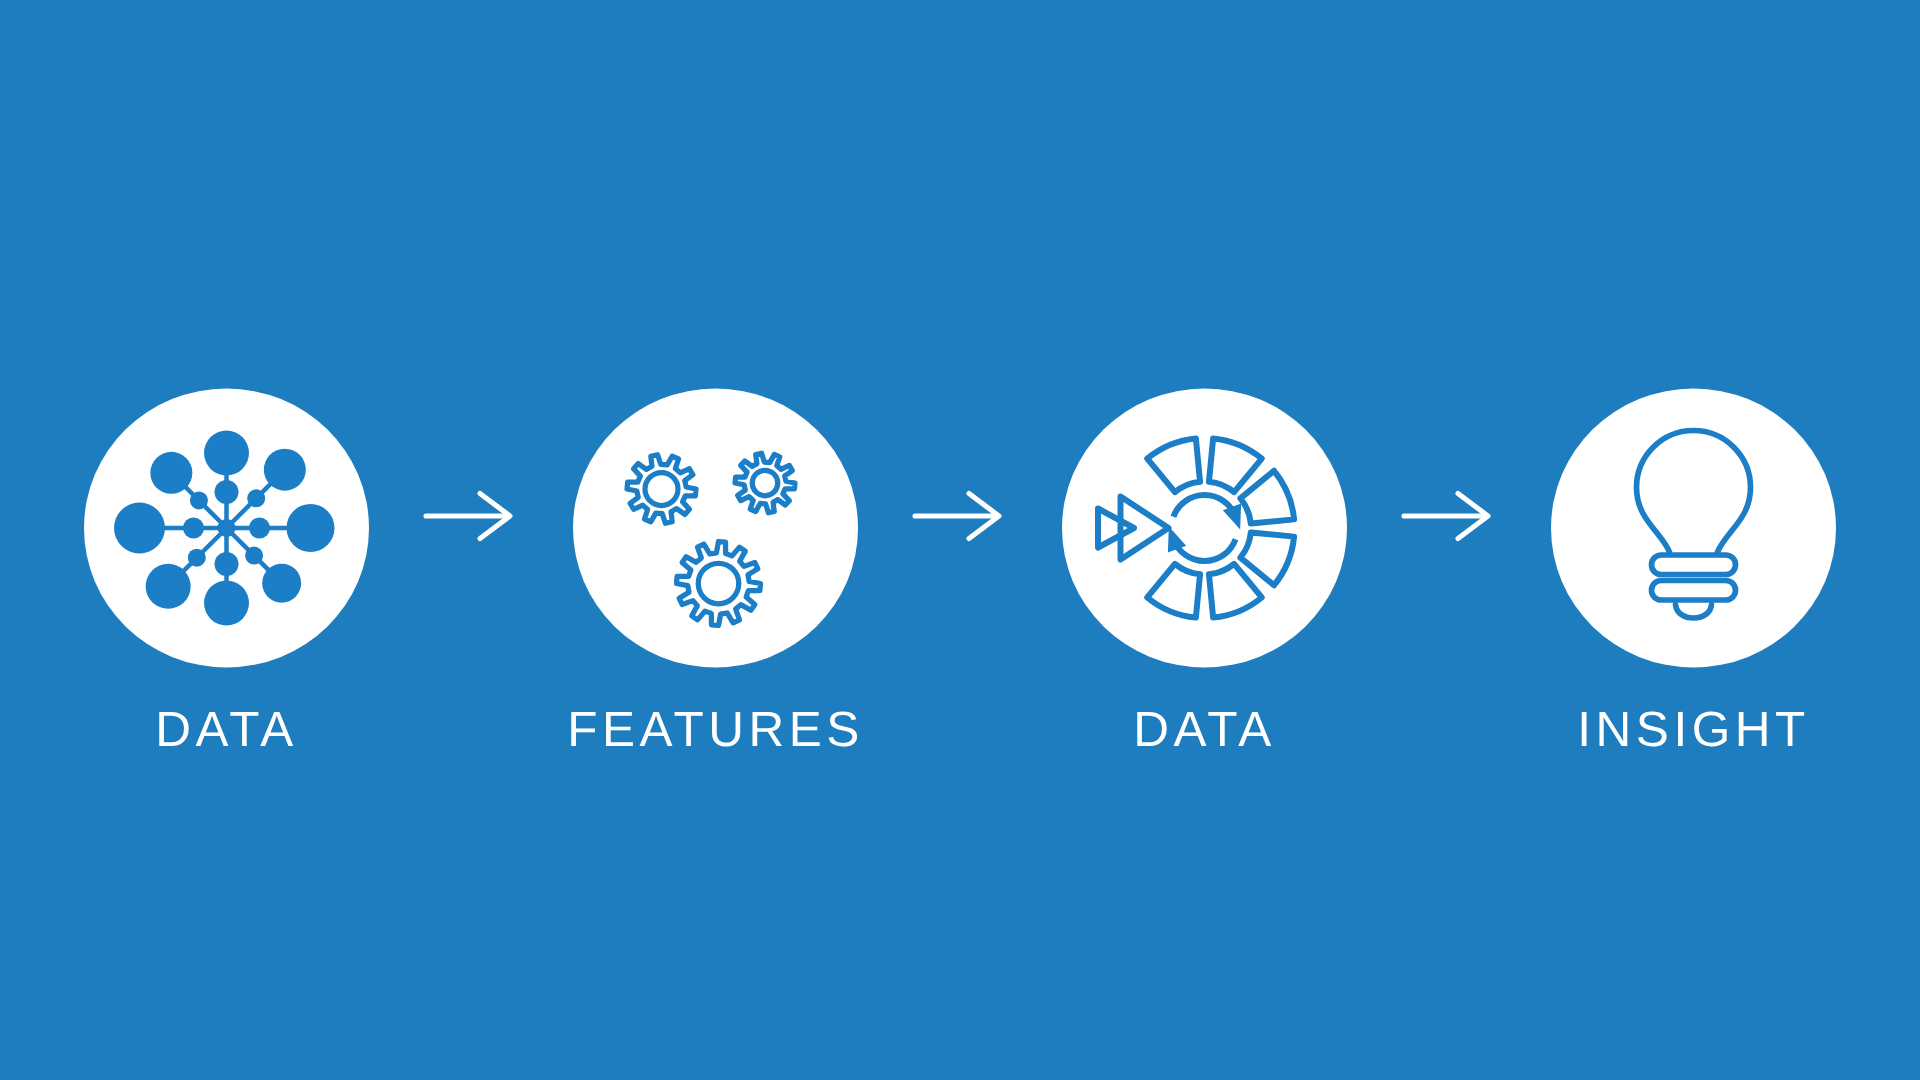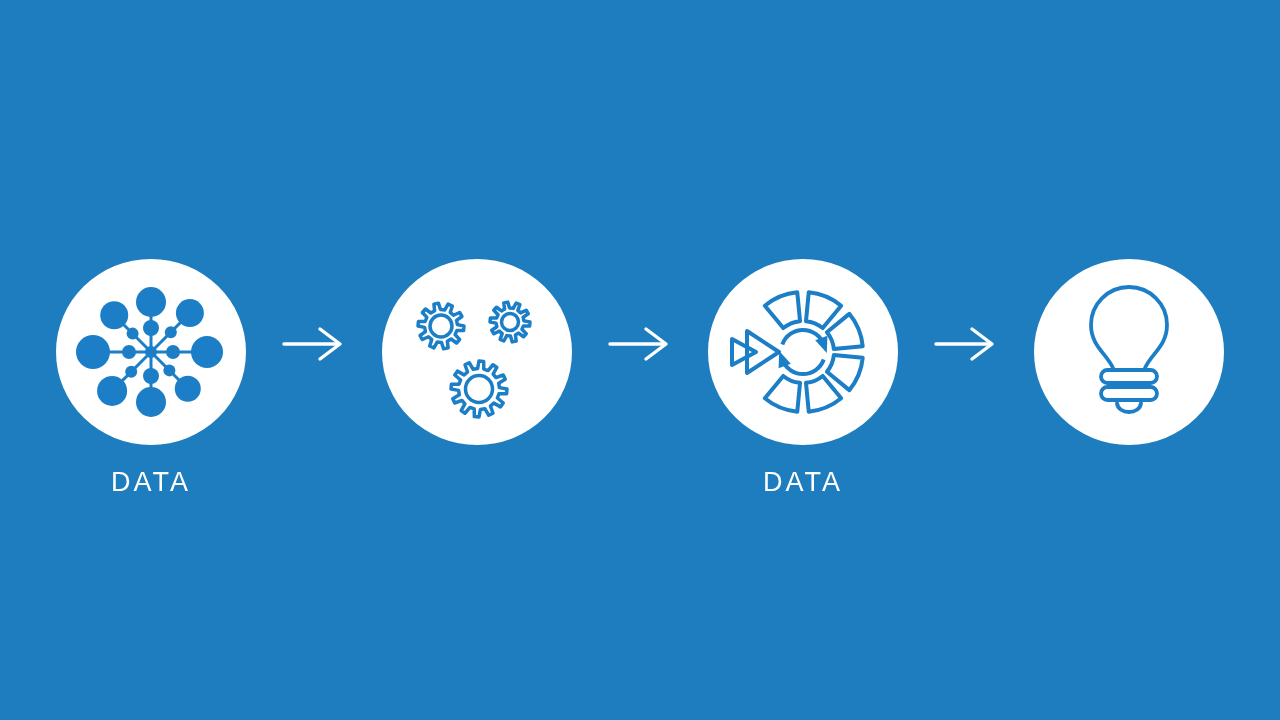--- a/index.html
+++ b/index.html
@@ -37,21 +37,21 @@
     align-items: center;
     justify-content: center;
     color: var(--accent, #1c7ec6);
   }
   .icon-holder, .icon-holder svg {
     display: block;
   }
   .step-label {
     margin-top: 22px;
     color: #ffffff;
-    font-size: 27px;
+    font-size: 33px;
     font-weight: 400;
     letter-spacing: 3px;
     text-align: center;
     white-space: nowrap;
   }
   .arrowbox {
     width: 64px;
     margin: 0 36px;
     padding-top: 67px;
     flex: 0 0 auto;
@@ -118,20 +118,21 @@
               <path d="M-13.00,-26.00 L-13.46,-21.41 L-20.16,-21.40 L-21.90,-17.42 L-17.39,-12.48 L-20.47,-9.04 L-25.89,-12.96 L-29.64,-10.78 L-28.89,-4.13 L-33.40,-3.15 L-35.48,-9.51 L-39.80,-9.94 L-43.11,-4.13 L-47.33,-5.99 L-45.27,-12.35 L-48.51,-15.24 L-54.61,-12.48 L-56.93,-16.47 L-51.52,-20.41 L-52.44,-24.65 L-59.00,-26.00 L-58.54,-30.59 L-51.84,-30.60 L-50.10,-34.58 L-54.61,-39.52 L-51.53,-42.96 L-46.11,-39.04 L-42.36,-41.22 L-43.11,-47.87 L-38.60,-48.85 L-36.52,-42.49 L-32.20,-42.06 L-28.89,-47.87 L-24.67,-46.01 L-26.73,-39.65 L-23.49,-36.76 L-17.39,-39.52 L-15.07,-35.53 L-20.48,-31.59 L-19.56,-27.35 Z"></path>
               <circle cx="-36" cy="-26" r="11"></circle>
               <path d="M53.00,-30.00 L52.60,-26.01 L46.44,-26.09 L44.96,-22.72 L49.18,-18.24 L46.51,-15.25 L41.58,-18.94 L38.40,-17.08 L39.18,-10.98 L35.26,-10.13 L33.44,-16.01 L29.77,-16.38 L26.82,-10.98 L23.15,-12.60 L25.13,-18.42 L22.38,-20.87 L16.82,-18.24 L14.80,-21.71 L19.83,-25.26 L19.05,-28.86 L13.00,-30.00 L13.40,-33.99 L19.56,-33.91 L21.04,-37.28 L16.82,-41.76 L19.49,-44.75 L24.42,-41.06 L27.60,-42.92 L26.82,-49.02 L30.74,-49.87 L32.56,-43.99 L36.23,-43.62 L39.18,-49.02 L42.85,-47.40 L40.87,-41.58 L43.62,-39.13 L49.18,-41.76 L51.20,-38.29 L46.17,-34.74 L46.95,-31.14 Z"></path>
               <circle cx="33" cy="-30" r="8.5"></circle>
               <path d="M30.00,37.00 L29.61,41.67 L21.93,41.79 L20.41,46.02 L26.25,51.00 L23.57,54.85 L16.87,51.11 L13.43,54.02 L16.00,61.25 L11.76,63.24 L7.82,56.66 L3.39,57.45 L2.00,65.00 L-2.67,64.61 L-2.79,56.93 L-7.02,55.41 L-12.00,61.25 L-15.85,58.57 L-12.11,51.87 L-15.02,48.43 L-22.25,51.00 L-24.24,46.76 L-17.66,42.82 L-18.45,38.39 L-26.00,37.00 L-25.61,32.33 L-17.93,32.21 L-16.41,27.98 L-22.25,23.00 L-19.57,19.15 L-12.87,22.89 L-9.43,19.98 L-12.00,12.75 L-7.76,10.76 L-3.82,17.34 L0.61,16.55 L2.00,9.00 L6.67,9.39 L6.79,17.07 L11.02,18.59 L16.00,12.75 L19.85,15.43 L16.11,22.13 L19.02,25.57 L26.25,23.00 L28.24,27.24 L21.66,31.18 L22.45,35.61 Z"></path>
               <circle cx="2" cy="37" r="13.5"></circle>
             </g>
           </svg>
         </span>
     </div>
+    <div class="step-label">FEATURES</div>
   </div>
 
   <div class="arrowbox">
     <span class="icon-holder">
         <svg width="64" height="36" viewBox="0 0 64 36" xmlns="http://www.w3.org/2000/svg">
           <g stroke="#ffffff" stroke-width="3.4" fill="none" stroke-linecap="round" stroke-linejoin="round">
             <line x1="2" y1="18" x2="56" y2="18"></line>
             <polyline points="38,3 58,18 38,33"></polyline>
           </g>
         </svg>
@@ -181,15 +182,16 @@
           <svg width="160" height="140" viewBox="-80 -70 160 140" xmlns="http://www.w3.org/2000/svg">
             <g stroke="currentColor" stroke-width="3.8" fill="none" stroke-linecap="round" stroke-linejoin="round">
               <path d="M-16,16 C-22,2 -38,-6 -38,-27 A38,38 0 1 1 38,-27 C38,-6 22,2 16,16"></path>
               <rect x="-28" y="18" width="56" height="13" rx="6.5"></rect>
               <rect x="-28" y="35" width="56" height="13" rx="6.5"></rect>
               <path d="M-12,51 C-11,63 11,63 12,51"></path>
             </g>
           </svg>
         </span>
     </div>
+    <div class="step-label">INSIGHT</div>
   </div>
 
 </div>
 
 </body></html>

